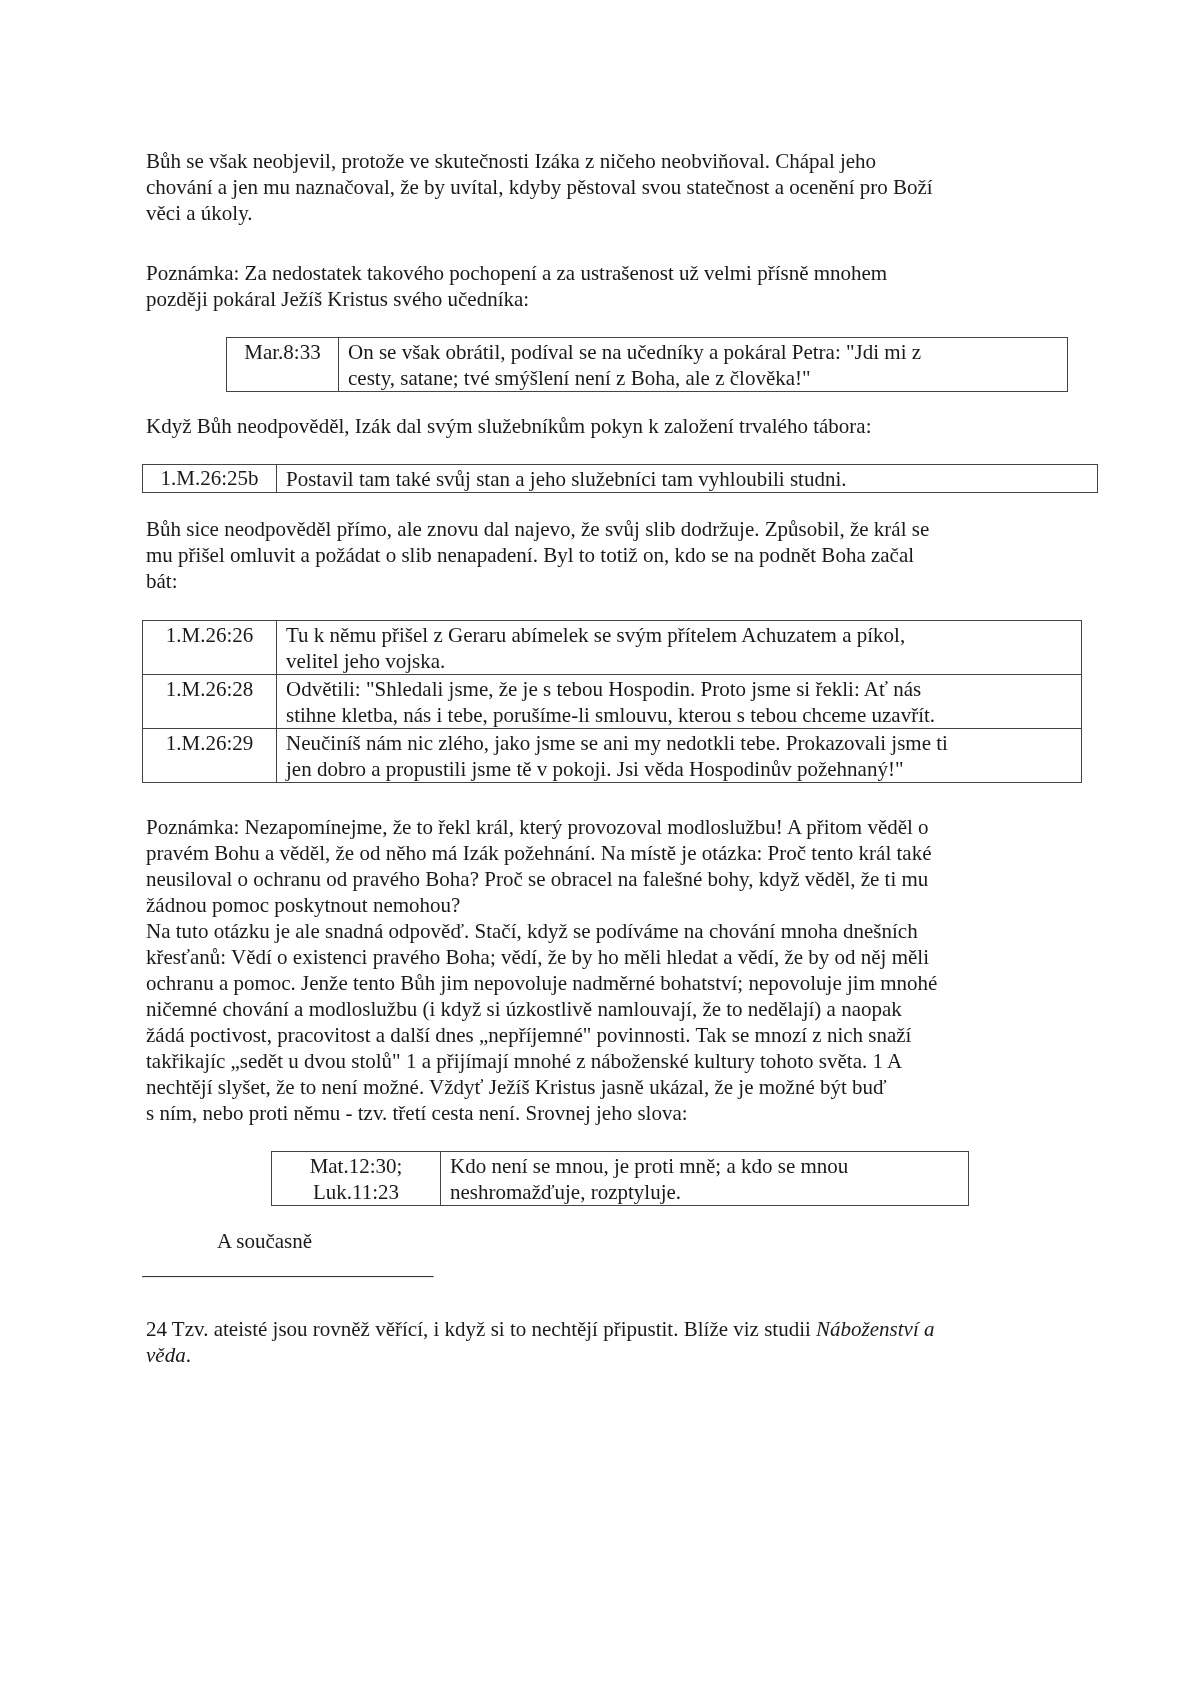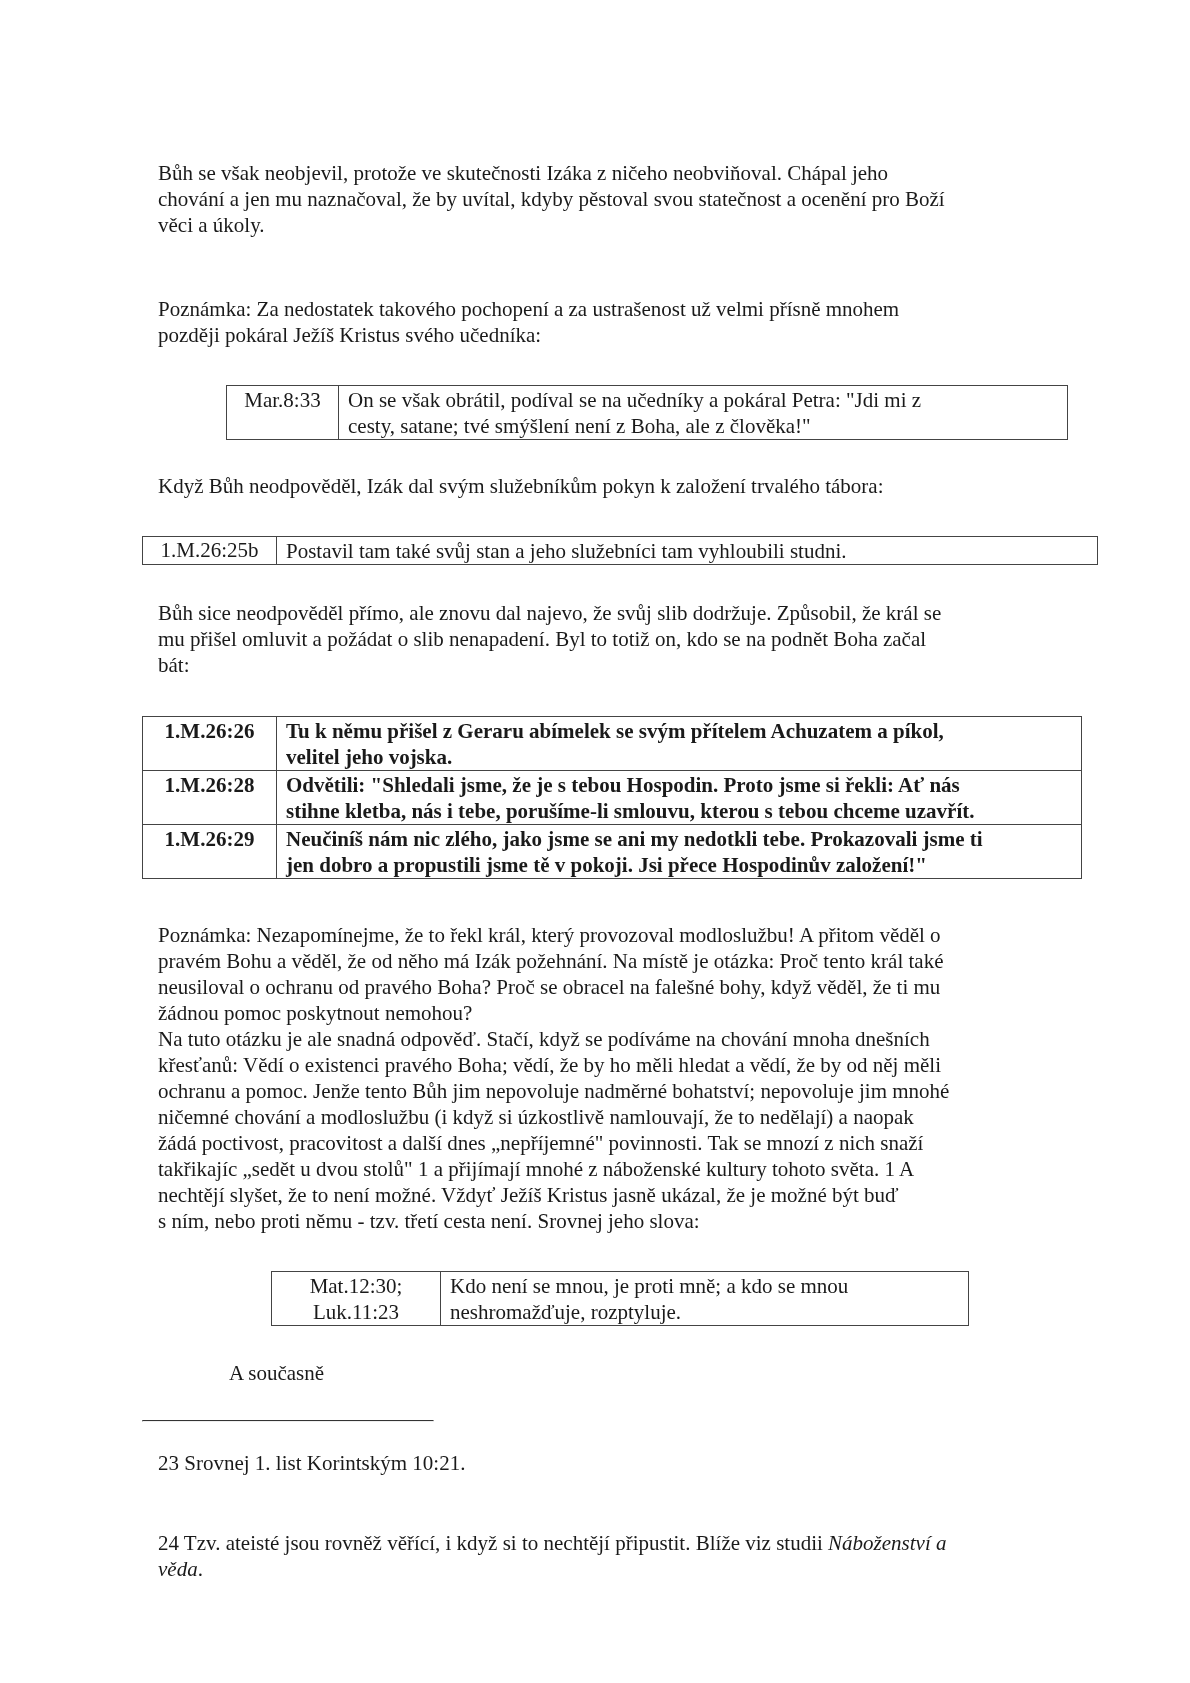--- a/index.html
+++ b/index.html
@@ -2,36 +2,36 @@
 <html><head>
   <meta charset="utf-8">
   <style>
     html, body { margin: 0; padding: 0; background: #ffffff; }
     body {
       width: 1190px; height: 1683px; position: relative; overflow: hidden;
       font-family: "Liberation Serif", serif; color: #1a1a1a;
       font-size: 21px; line-height: 26px;
     }
     .page { position: absolute; left: 142px; top: 144px; width: 920px; }
-    p { margin: 16px; }
+    p { margin: 4px; }
     .line { display: block; white-space: nowrap; }
     .gap { height: 26px; }
     table.verse {
       border-collapse: collapse; border: 1.5px solid #333; padding-left: 8px;
     }
     table.verse td {
       border: 1.5px solid #444; vertical-align: top;
       padding: 1px 9px 0 9px; line-height: 26px;
     }
     table.verse td.ref { text-align: center; white-space: nowrap; }
     .t1 { margin-left: 84px; width: 842px; }
     .t1 td.ref { width: 93px; }
     .t2 { width: 956px; }
     .t2 td.ref { width: 115px; padding: 0 9px; }
-    .t3 { width: 940px; font-weight: bold; }
+    .t3 { width: 940px; }
     .t3 td.ref { width: 115px; }
     .t4 { margin-left: 129px; width: 698px; }
     .t4 td.ref { width: 150px; text-align: left; margin-top: 16px; }
     .footrule { width: 290px; border-top: 1.5px solid #333; margin: 0; }
     .indent { padding-left: 71px; }
     em { font-style: italic; font-family: Liberation Serif, serif; }
   </style>
 </head>
 <body>
 
@@ -100,21 +100,21 @@
       <td class="ref">1.M.26:28</td>
       <td>
         <span class="line">Odvětili: "Shledali jsme, že je s tebou Hospodin. Proto jsme si řekli: Ať nás</span>
         <span class="line">stihne kletba, nás i tebe, porušíme-li smlouvu, kterou s tebou chceme uzavřít.</span>
       </td>
     </tr>
     <tr>
       <td class="ref">1.M.26:29</td>
       <td>
         <span class="line">Neučiníš nám nic zlého, jako jsme se ani my nedotkli tebe. Prokazovali jsme ti</span>
-        <span class="line">jen dobro a propustili jsme tě v pokoji. Jsi přece Hospodinův založení!"</span>
+        <span class="line">jen dobro a propustili jsme tě v pokoji. Jsi věda Hospodinův požehnaný!"</span>
       </td>
     </tr>
   </tbody>
     </table>
   <div style="height:27px"></div>
 
   <p>
     <span class="line">Poznámka: Nezapomínejme, že to řekl král, který provozoval modloslužbu! A přitom věděl o</span>
     <span class="line">pravém Bohu a věděl, že od něho má Izák požehnání. Na místě je otázka: Proč tento král také</span>
     <span class="line">neusiloval o ochranu od pravého Boha? Proč se obracel na falešné bohy, když věděl, že ti mu</span>
@@ -147,23 +147,20 @@
   <div style="height:18px"></div>
 
   <p class="indent">
     <span class="line">A současně</span>
   </p>
   <div style="height:18px"></div>
 
   <hr class="footrule">
   <div style="height:12px"></div>
 
-  <p>
-    <span class="line">23 Srovnej 1. list Korintským 10:21.</span>
-  </p>
   <div style="height:22px"></div>
 
   <p>
     <span class="line"><span>24 Tzv. ateisté jsou rovněž věřící, i když si to nechtějí připustit. Blíže viz studii </span><em>Náboženství a</em></span>
     <span class="line"><em>věda</em><span>.</span></span>
   </p>
 
 </div>
 
 </body></html>

